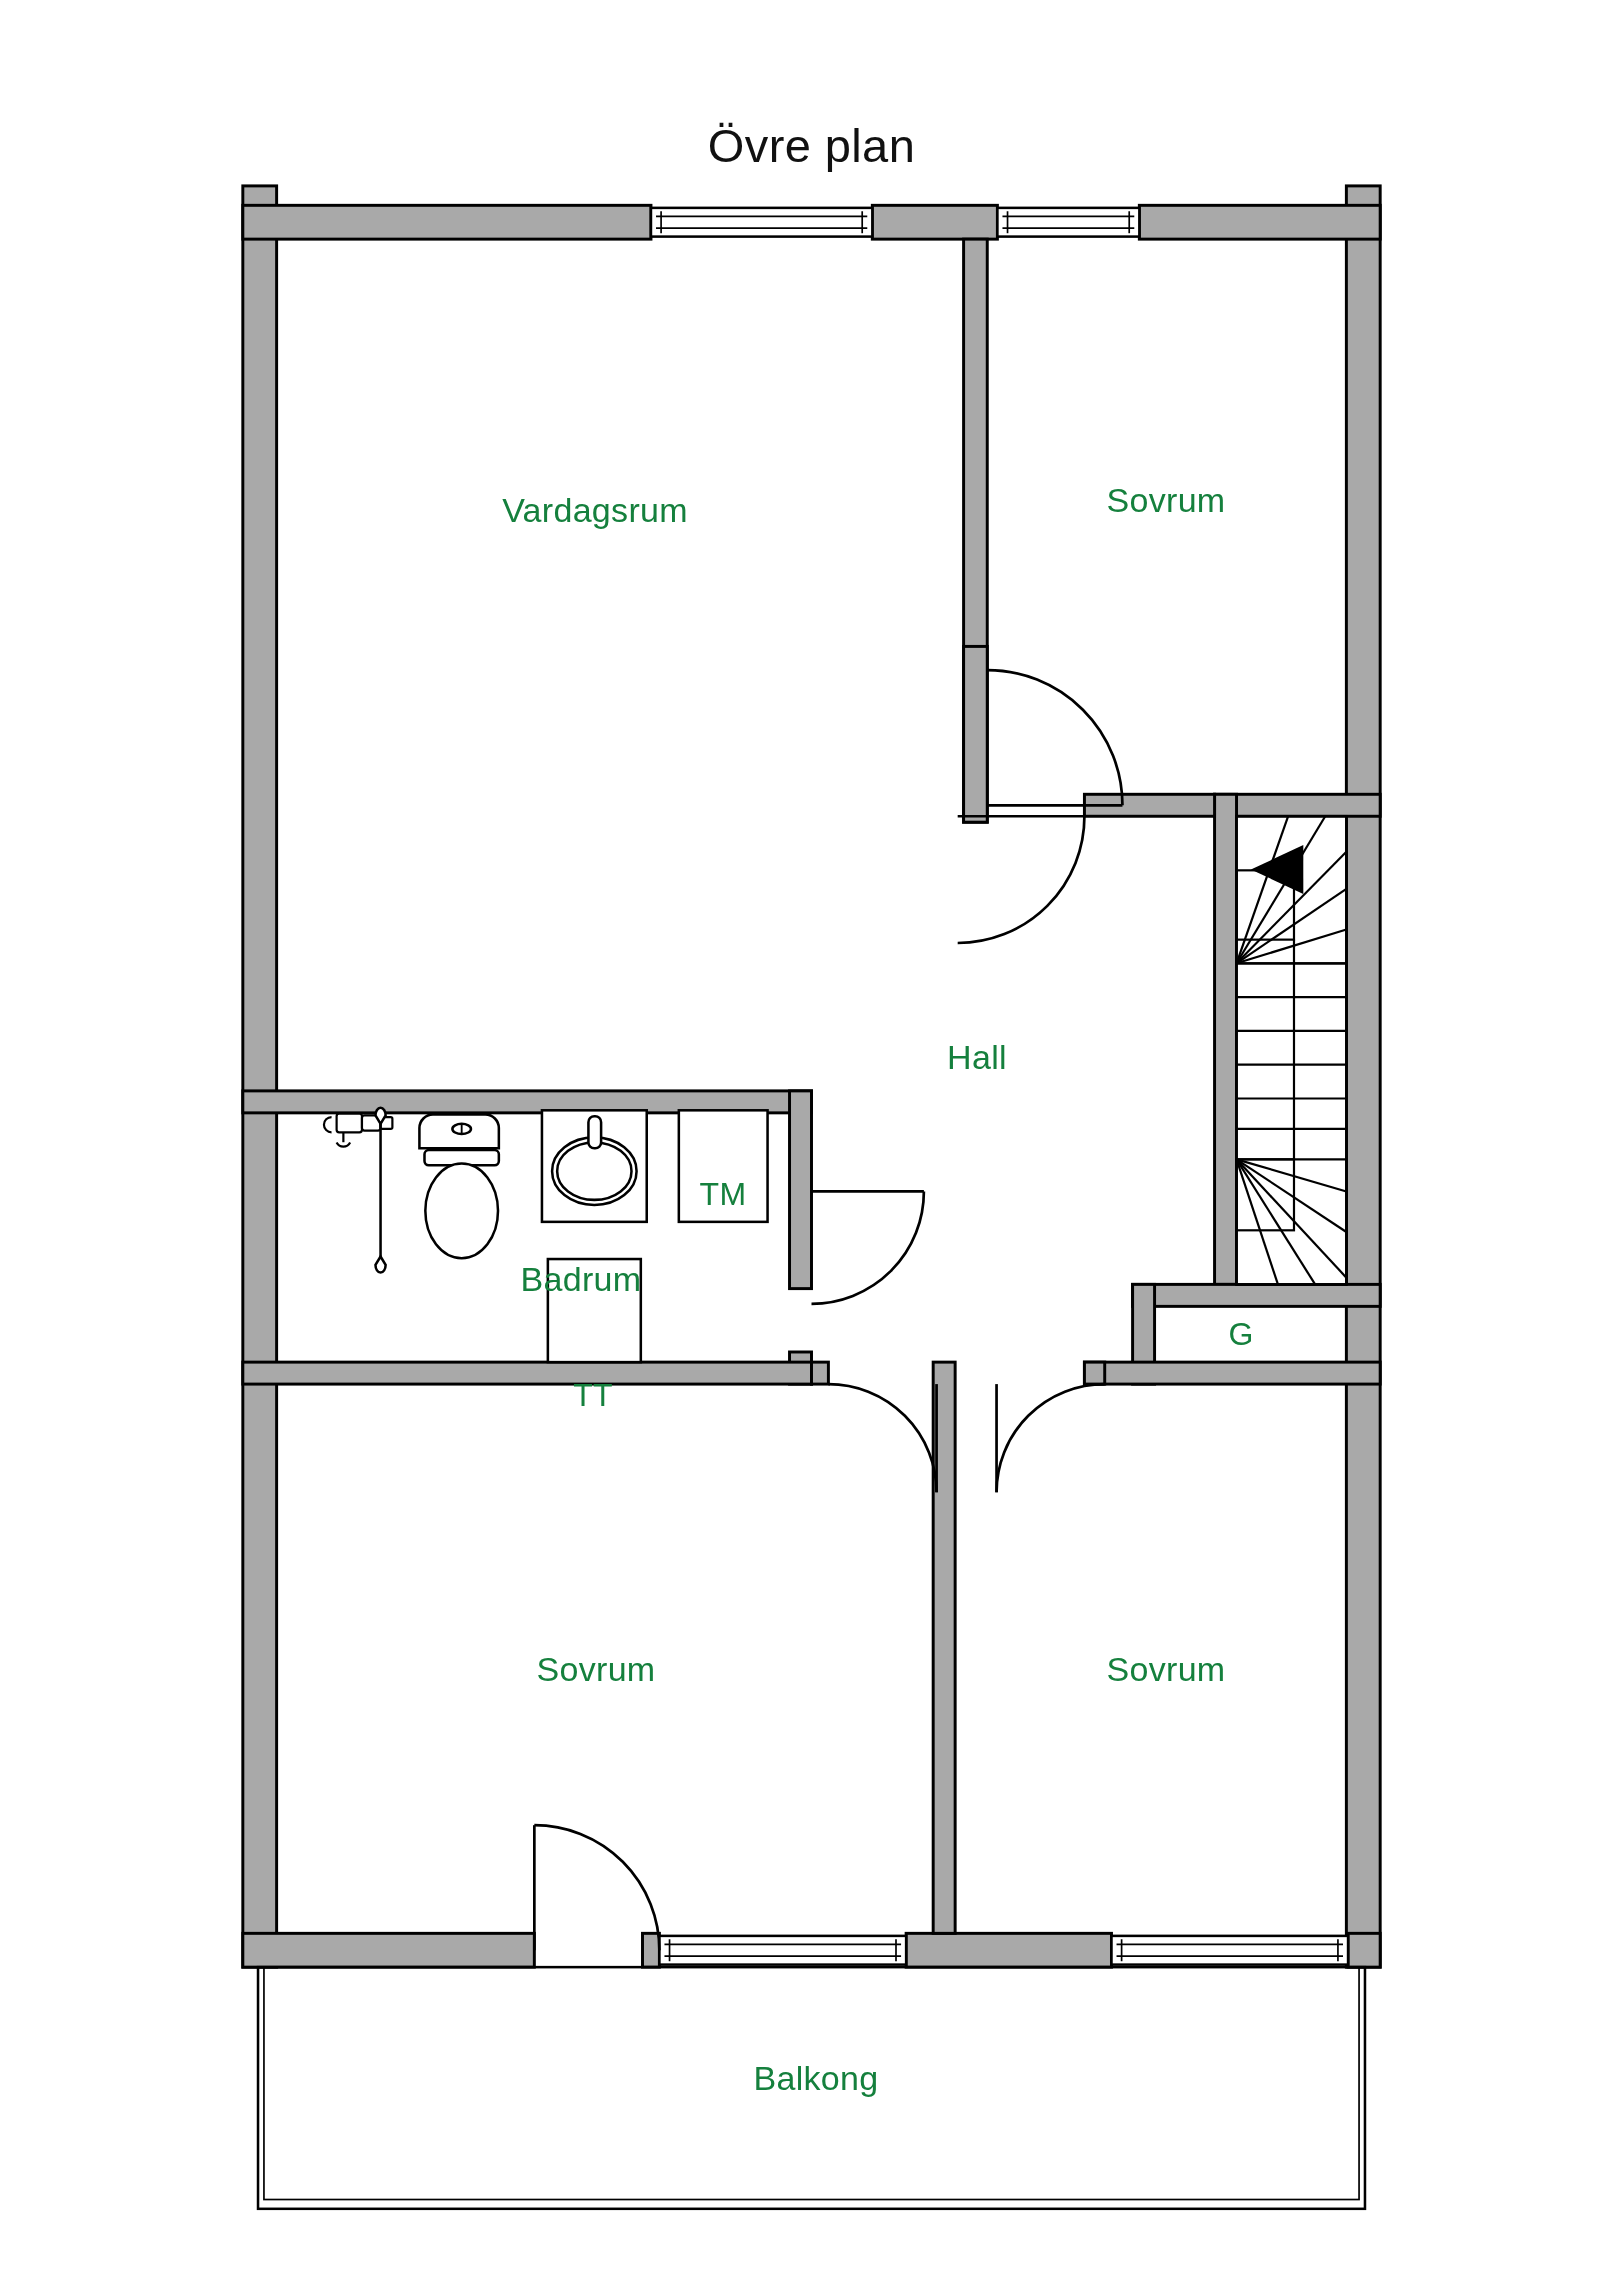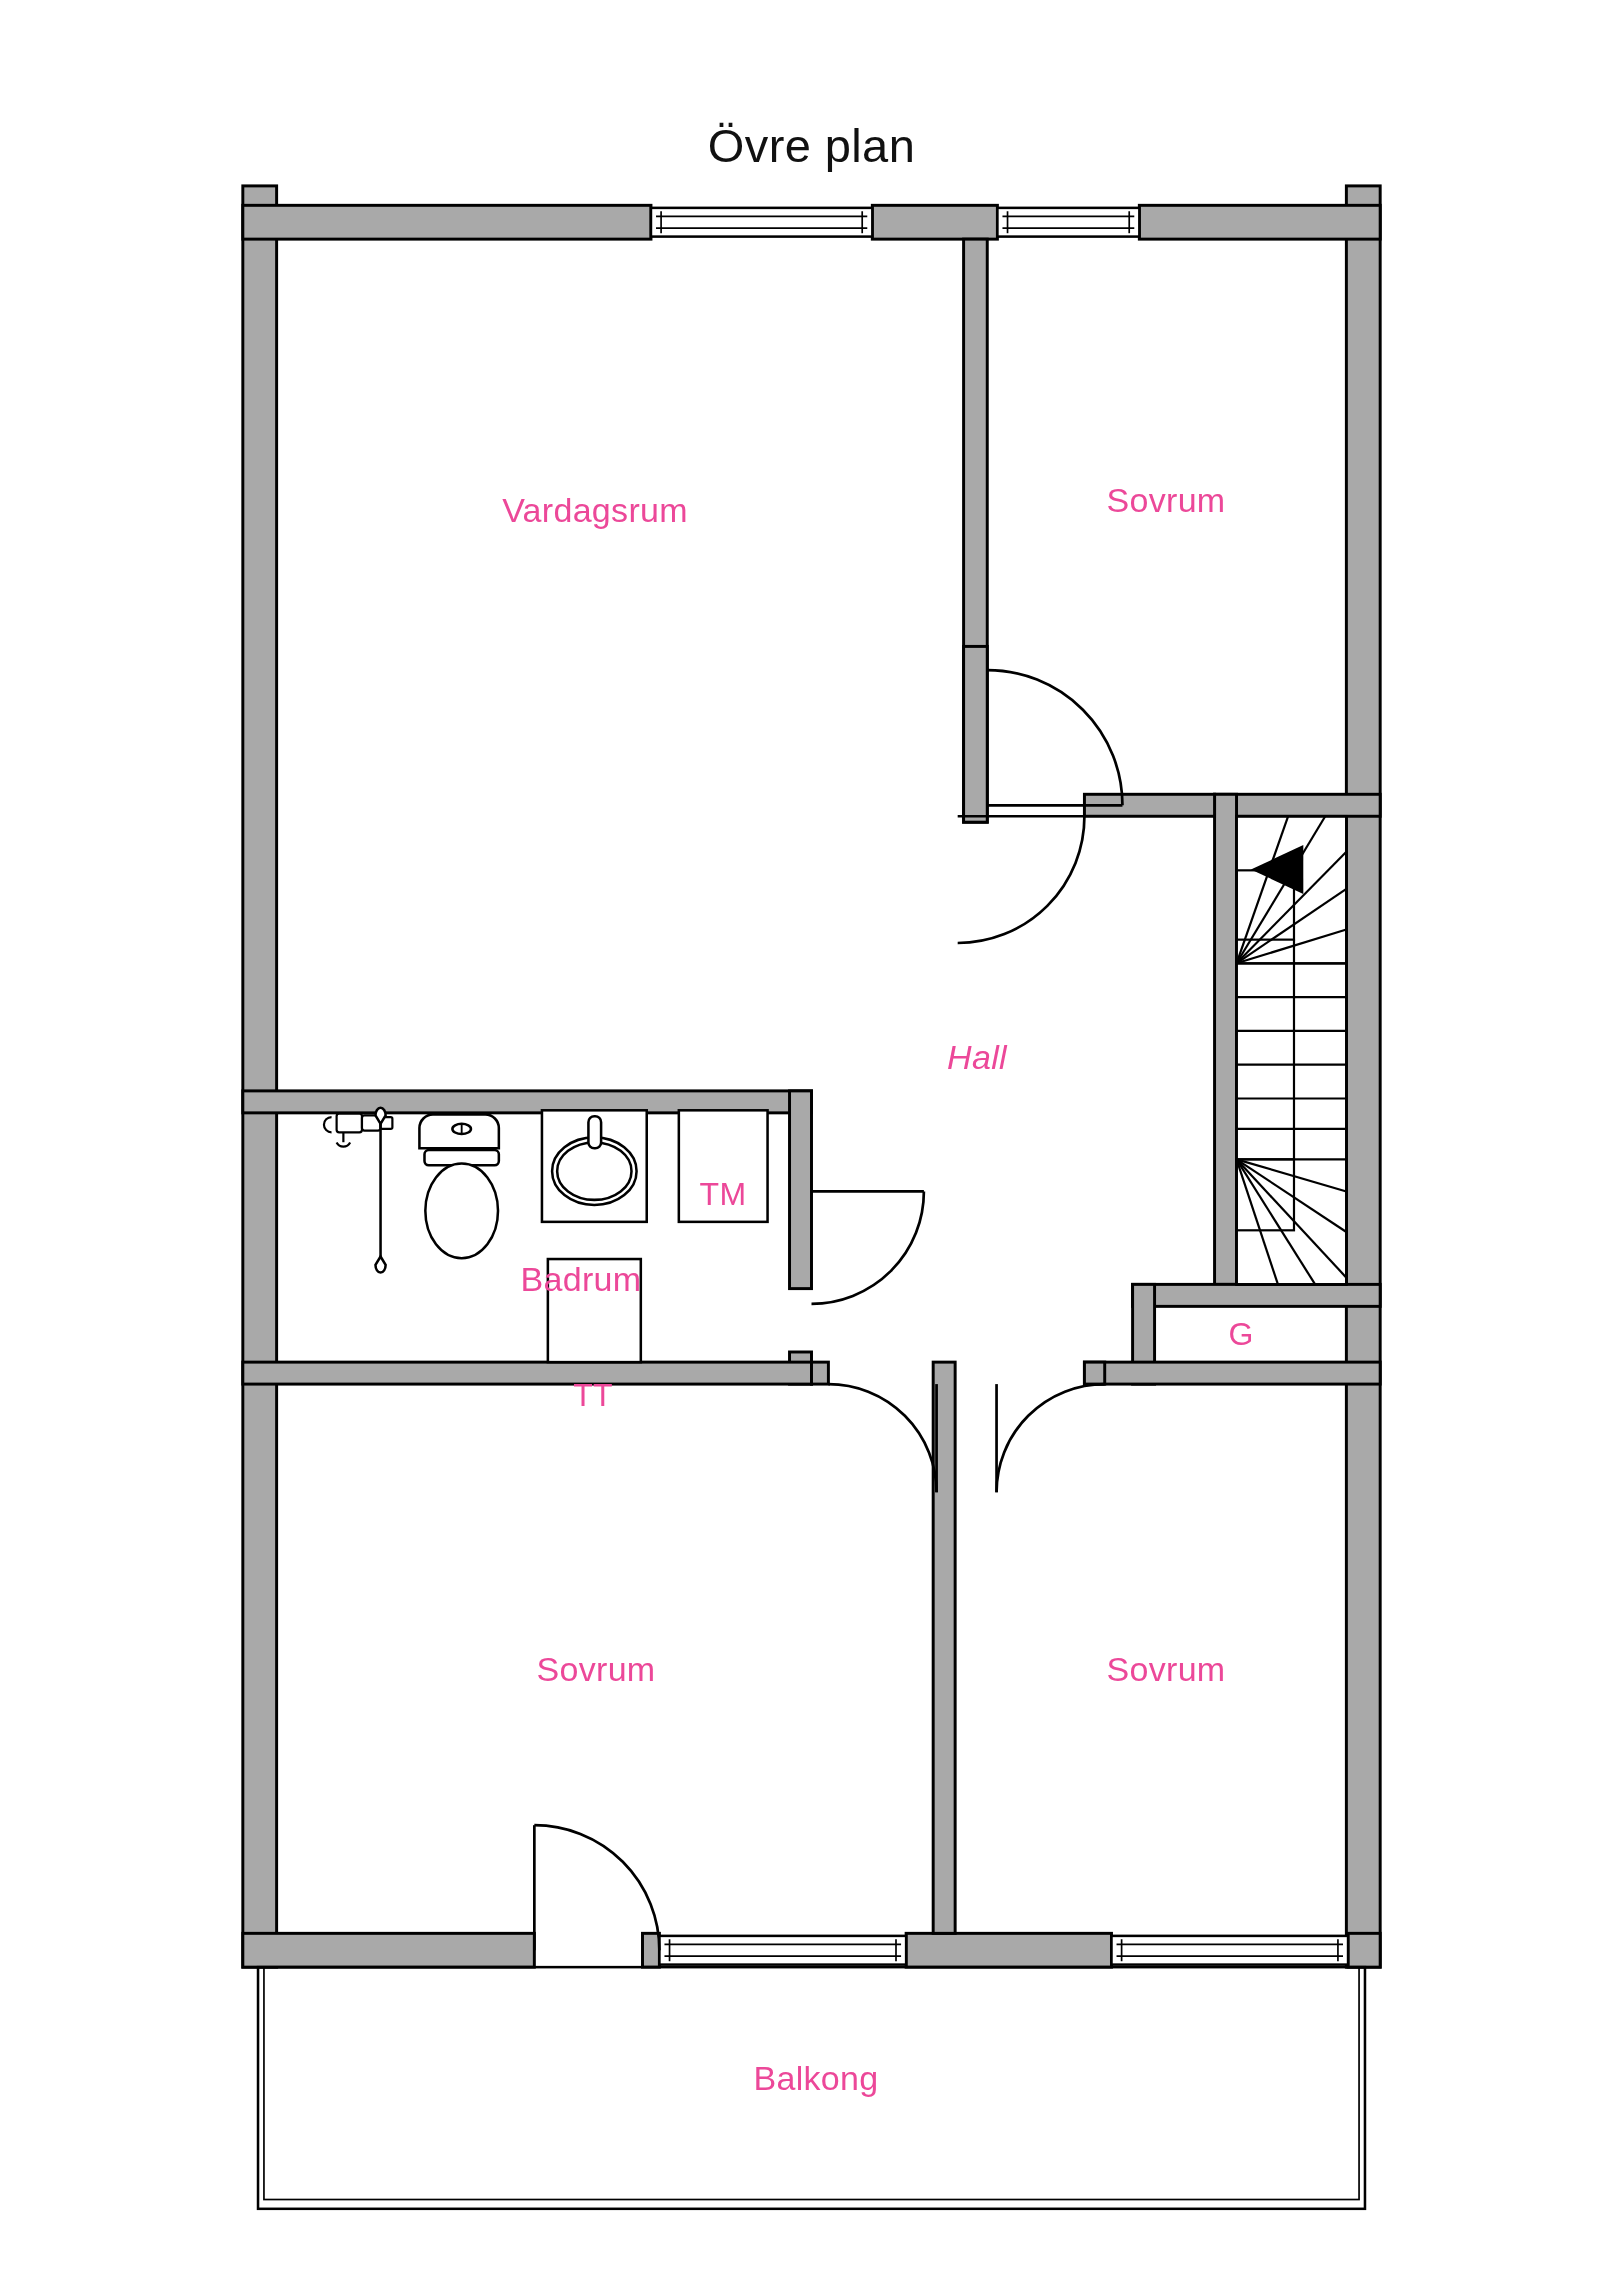--- a/index.html
+++ b/index.html
@@ -8,21 +8,21 @@
     font-family:"Liberation Sans", sans-serif;
     -webkit-font-smoothing:antialiased;
   }
   #stage{position:relative;width:1396px;height:2295px;overflow:hidden;background:#fff;}
   #plan-title{
     position:absolute;left:0;top:118px;width:1623px;text-align:center;
     font-size:47px;font-weight:400;color:#111;letter-spacing:0.4px;
   }
   #plan-svg{position:absolute;left:0;top:0;width:1623px;height:2295px;}
   .rlabel{
-    position:absolute;color:#ec4899;font-weight:400;white-space:nowrap;
+    position:absolute;color:#15803d;font-weight:400;white-space:nowrap;
     transform:translate(-50%,-50%);letter-spacing:0.3px;
   }
   .rlabel.big{font-size:34px;}
   .rlabel.mid{font-size:32px;}
 </style>
 </head>
 <body>
 
 <div id="stage">
 
@@ -220,21 +220,21 @@
 
     <g id="balcony" fill="none" stroke="#000000">
       <rect x="305" y="2328" width="1310" height="286" stroke-width="3"></rect>
       <rect x="312" y="2328" width="1296" height="275" stroke-width="2"></rect>
     </g>
 
   </svg>
 
   <div class="rlabel big" style="left:595px;top:510px;">Vardagsrum</div>
   <div class="rlabel big" style="left:1166px;top:500px;">Sovrum</div>
-  <div class="rlabel big" style="left:977px;top:1057px;font-style:italic;">Hall</div>
+  <div class="rlabel big" style="left:977px;top:1057px;">Hall</div>
   <div class="rlabel big" style="left:581px;top:1239px;margin-top:40px;">Badrum</div>
   <div class="rlabel big" style="left:596px;top:1669px;">Sovrum</div>
   <div class="rlabel big" style="left:1166px;top:1669px;">Sovrum</div>
   <div class="rlabel big" style="left:816px;top:2078px;">Balkong</div>
 
   <div class="rlabel mid" style="left:723px;top:1174px;margin-top:20px;">TM</div>
   <div class="rlabel mid" style="left:593px;top:1395px;">TT</div>
   <div class="rlabel mid" style="left:1241px;top:1334px;">G</div>
 
 </div>

